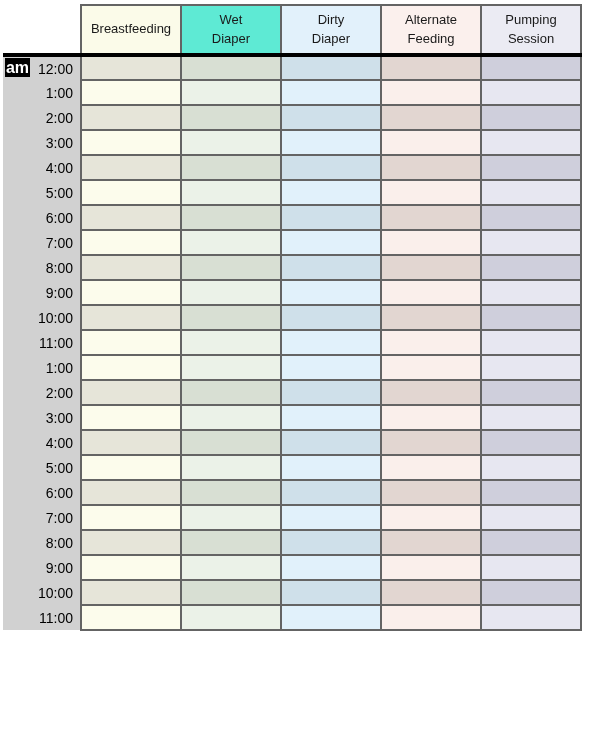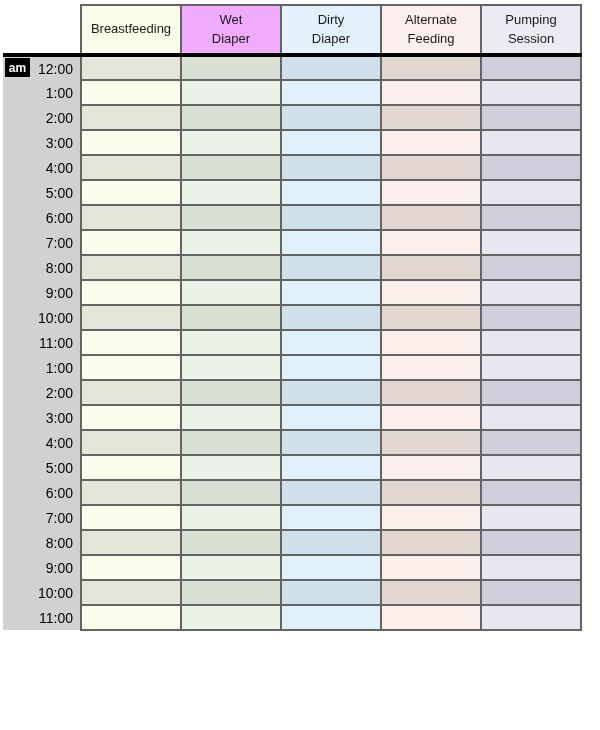--- a/index.html
+++ b/index.html
@@ -58,21 +58,21 @@
     }
     tr.section-start td{
       border-top:4px solid var(--section);
     }
     .badge{
       position:absolute;
       left:2px;top:1px;
       width:25px;height:19px;
       background:var(--badge-bg);
       color:var(--badge-fg);
-      font-size:12px;
+      font-size:16px;
       font-weight:bold;
       display:flex;
       align-items:center;
       justify-content:center;
       line-height:1;
     }
     .time-text{display:inline-block;}
   </style>
 </head>
 <body>
@@ -85,21 +85,21 @@
         <col class="c-data">
         <col class="c-data">
         <col class="c-data">
         <col class="c-data">
     </colgroup>
     <thead>
       <tr>
         <th class="corner"></th>
 
       <th class="colhead" style="background: rgb(251, 251, 233);">Breastfeeding</th>
-          <th class="colhead" style="background: #f0abfc; text-align: center;">Wet<br>Diaper</th>
+          <th class="colhead" style="background: #5eead4; text-align: center;">Wet<br>Diaper</th>
           <th class="colhead" style="background: rgb(226, 241, 251);">Dirty<br>Diaper</th>
           <th class="colhead" style="background: rgb(251, 240, 237);">Alternate<br>Feeding</th>
           <th class="colhead" style="background: rgb(235, 235, 243);">Pumping<br>Session</th>
         </tr>
     </thead>
     <tbody>
         <tr class="section-start">
           <td class="time"><span class="badge">am</span><span class="time-text">12:00</span></td>
           <td class="cell" style="background: rgb(230, 229, 217);"></td>
           <td class="cell" style="background: rgb(216, 223, 211);"></td>

